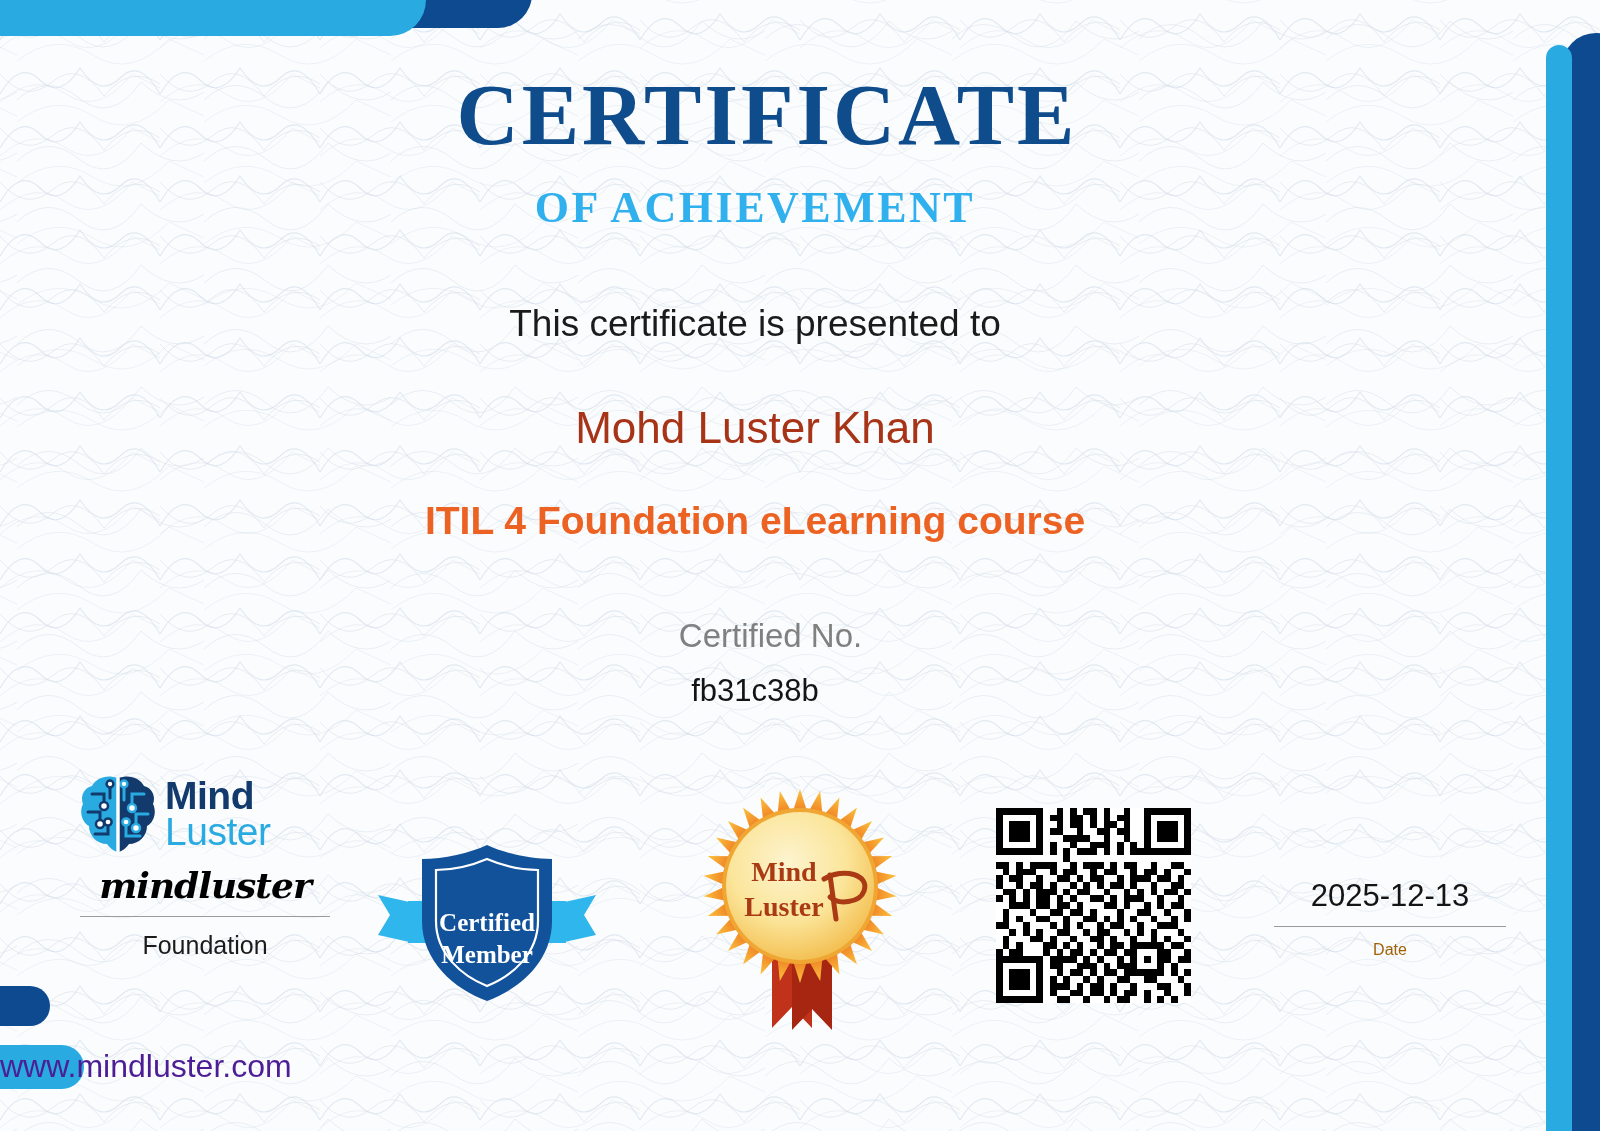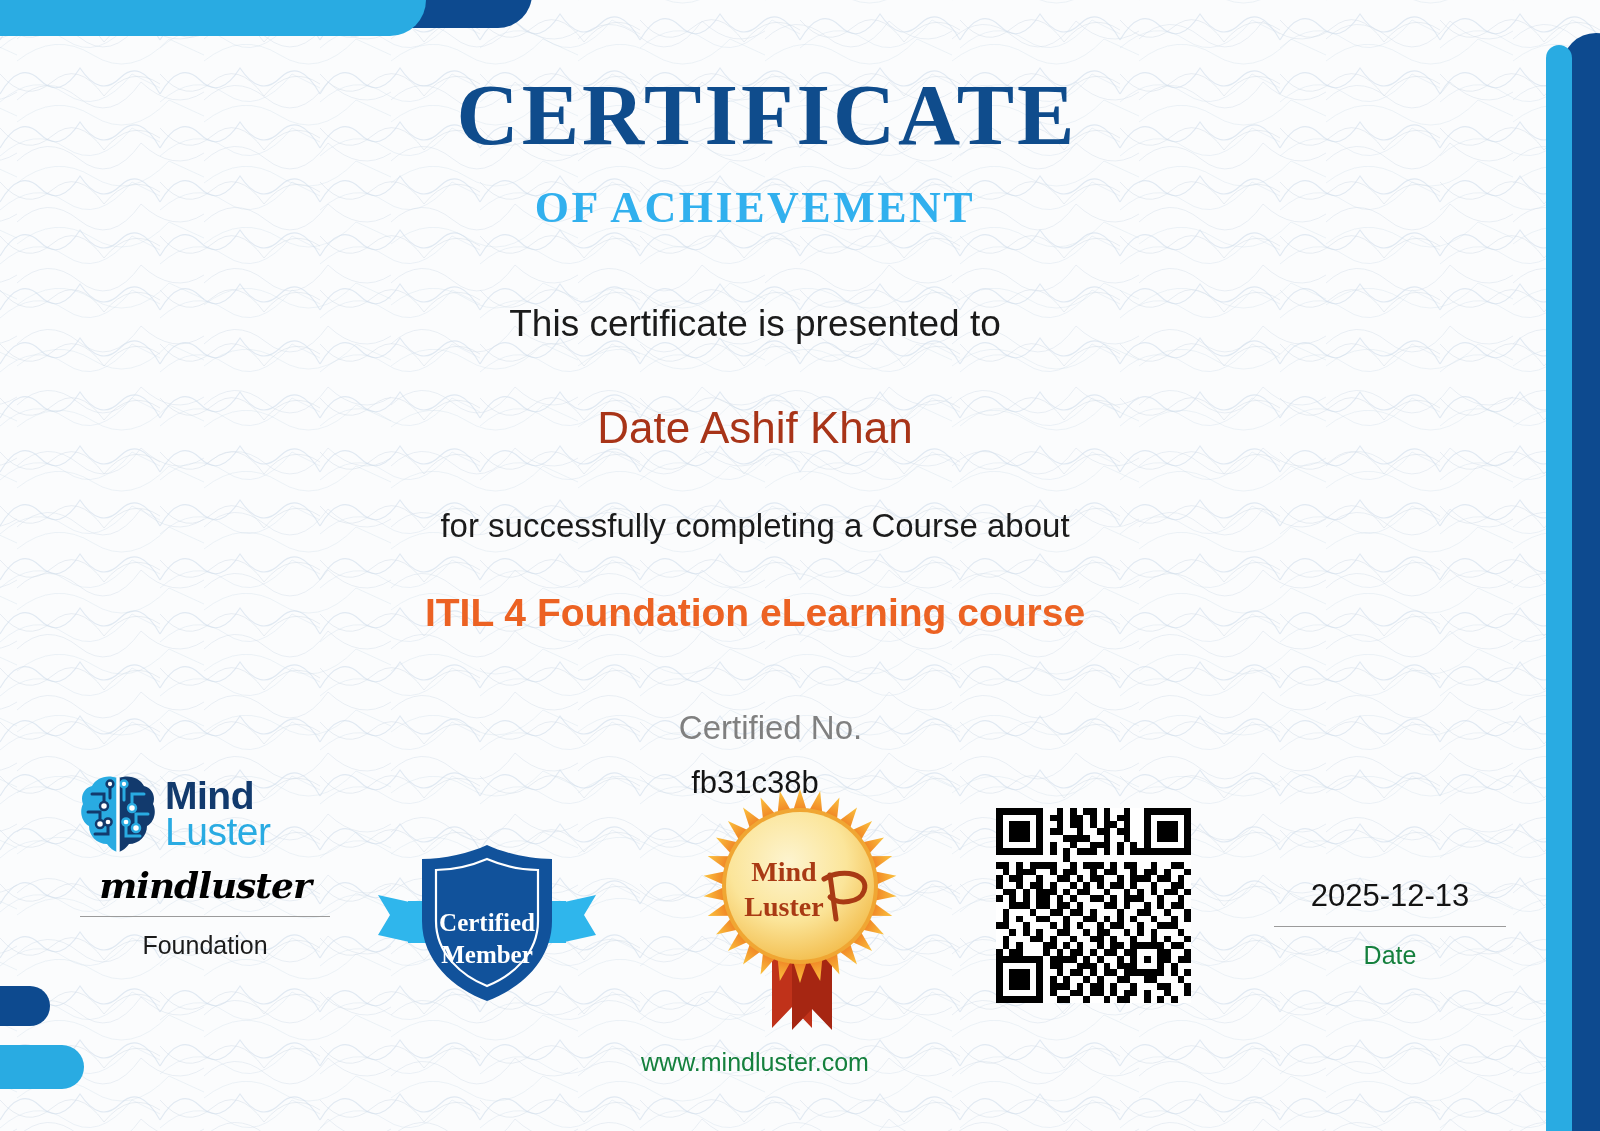--- a/index.html
+++ b/index.html
@@ -287,35 +287,35 @@
     color: #141414;
   }
 
   #date-rule {
     border-top: 1.6px solid #9b9b9b;
     margin-top: 12px;
     width: 100%;
   }
 
   #date-label {
-    font-size: 25px;
-    color: #15803d;
+    font-size: 16px;
+    color: #a16207;
     margin-top: 14px;
   }
 
   
   #footer-url {
     position: absolute;
     z-index: 3;
     left: 0;
     top: 1048px;
     width: 1510px;
-    text-align: center;
-    font-size: 25px;
-    color: #15803d;
+    text-align: left;
+    font-size: 32px;
+    color: #4c1d95;
   }
 </style>
 </head>
 <body>
 
 <div id="certificate">
 
   <svg id="pattern-layer" viewBox="0 0 1600 1131" preserveAspectRatio="none" xmlns="http://www.w3.org/2000/svg">
     <defs>
       <pattern id="wave" width="160" height="54" patternUnits="userSpaceOnUse">
@@ -341,22 +341,21 @@
   <div class="deco" id="deco-bottom-blue"></div>
 
   <div id="content">
 
     <div id="title-block">
       <div id="cert-title">CERTIFICATE</div>
       <div id="cert-subtitle">OF ACHIEVEMENT</div>
     </div>
 
     <div id="presented-line">This certificate is presented to</div>
-    <div id="recipient-name">Date Ashif Khan</div>
-    <div id="completion-line">for successfully completing a Course about</div>
+    <div id="recipient-name">Mohd Luster Khan</div>
     <div id="course-name">ITIL 4 Foundation eLearning course</div>
     <div id="certified-no-label">Certified No.</div>
     <div id="certified-no-value">fb31c38b</div>
 
     <div id="bottom-row">
 
       <div id="signature-block">
 
         <div id="logo-row">
           <svg id="brain-icon" viewBox="0 0 76 84" xmlns="http://www.w3.org/2000/svg">

